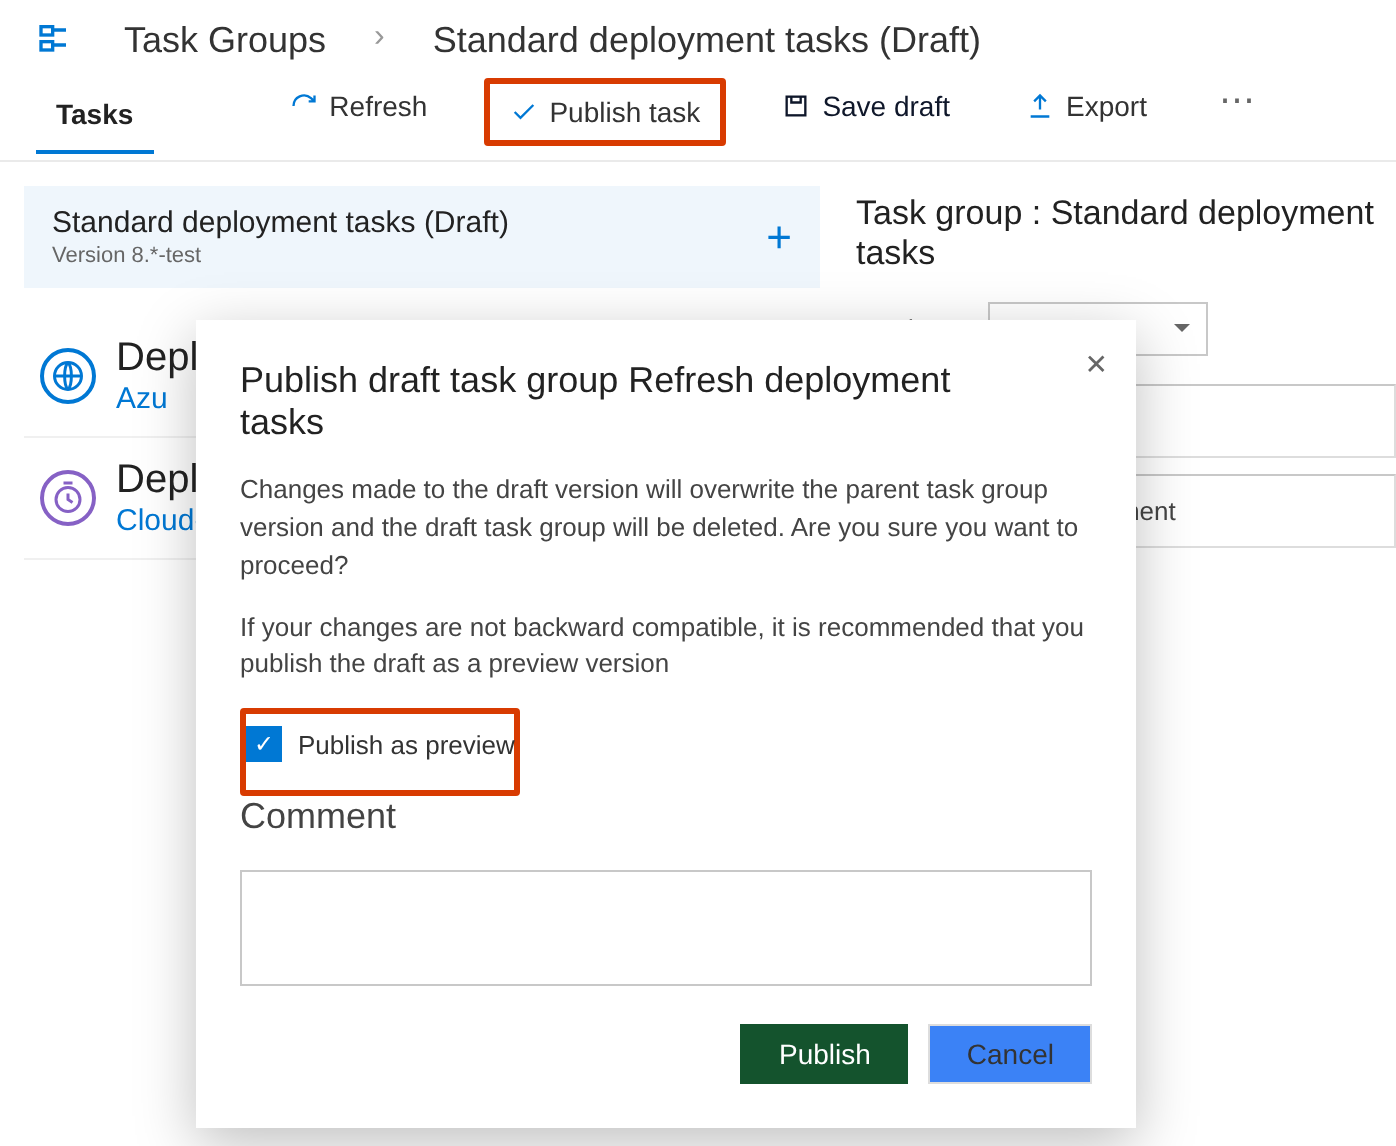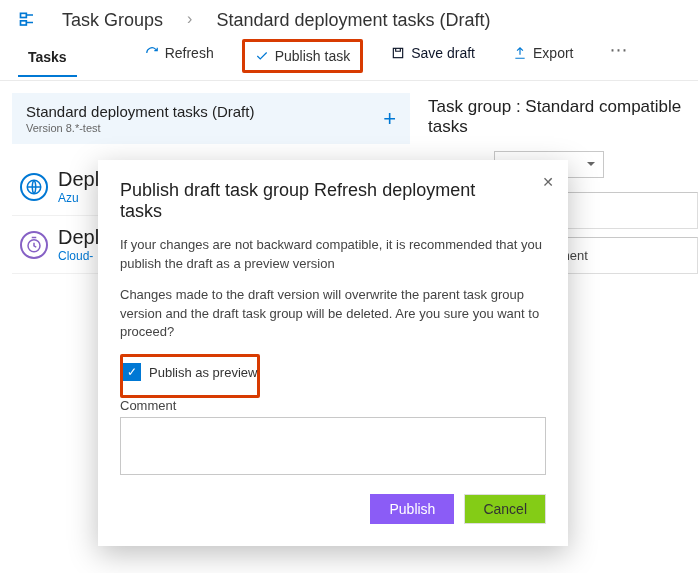--- a/index.html
+++ b/index.html
@@ -20,41 +20,41 @@
 .card{background:#eff6fc;padding:10px 14px;display:flex;justify-content:space-between;align-items:center}
 .card h3{font-size:15px;font-weight:400;color:#222}
 .card .v{font-size:11px;color:#666;margin-top:2px}
 .plus{color:#0078d4;font-size:22px;font-weight:300;cursor:pointer}
 .tasks{background:#fff;margin-top:14px}
 .trow{display:flex;align-items:center;gap:10px;padding:10px 8px;border-bottom:1px solid #f0f0f0}
 .tic{width:28px;height:28px;border-radius:50%;display:flex;align-items:center;justify-content:center}
 .tic.blue{border:2px solid #0078d4;color:#0078d4}
 .tic.pur{border:2px solid #8661c5;color:#8661c5}
 .trow .tt{font-size:20px;color:#222}
-.trow .ts{font-size:12px;color:#0078d4}
+.trow .ts{font-size:15px;color:#0078d4}
 .right{flex:1;padding:16px 0 0 18px}
 .right h2{font-size:17px;font-weight:400;color:#222;margin-bottom:14px}
 .frow{display:flex;align-items:center;gap:10px;margin-bottom:14px}
 .frow label{font-size:13px;color:#555;width:56px}
 .sel{border:1px solid #c8c8c8;padding:5px 24px 5px 8px;font-size:13px;min-width:110px;position:relative;background:#fff}
 .sel::after{content:"";position:absolute;right:8px;top:10px;border:4px solid transparent;border-top-color:#666}
 .fld{border:1px solid #ddd;border-top:1px solid #c8c8c8;padding:10px;font-size:13px;color:#444;margin-bottom:8px}
 .dlg{position:absolute;left:98px;top:160px;width:470px;background:#fff;box-shadow:0 8px 28px rgba(0,0,0,.25);padding:20px 22px 22px;z-index:10}
 .dlg h3{font-size:18px;font-weight:400;color:#222;margin-bottom:14px;padding-right:28px}
 .dlg .x{position:absolute;right:14px;top:14px;cursor:pointer;font-size:14px;color:#666}
 .dlg p{font-size:13px;color:#444;line-height:1.45;margin-bottom:12px}
 .chk{display:flex;align-items:center;gap:8px;margin:6px 0 14px}
 .chk .box{width:18px;height:18px;background:#0078d4;color:#fff;display:flex;align-items:center;justify-content:center;font-size:12px}
 .chk-wrap{display:inline-block}
-.lbl{font-size:13px;color:#444;margin-bottom:4px}
+.lbl{font-size:18px;color:#444;margin-bottom:16px}
 .ta{width:100%;height:58px;border:1px solid #c8c8c8;resize:none;font-size:13px;padding:6px}
 .btns{display:flex;justify-content:flex-end;gap:10px;margin-top:16px}
 .btn{padding:6px 18px;font-size:14px;cursor:pointer;border:1px solid transparent}
-.btn.pri{background:#8b5cf6;color:#fff}
-.btn.sec{background:#84cc16;color:#333;border-color:#ddd}
+.btn.pri{background:#14532d;color:#fff}
+.btn.sec{background:#3b82f6;color:#333;border-color:#ddd}
 .spacer{flex:0 0 22px}
 </style>
 </head>
 <body>
 
 <div class="hdr">
   <svg class="ic" viewBox="0 0 24 24" fill="none" stroke="currentColor" stroke-width="2">
       <rect x="3" y="4" width="7" height="5"></rect>
       <rect x="3" y="13" width="7" height="5"></rect>
       <path d="M10 6h8M10 15h8"></path>
@@ -125,35 +125,35 @@
             </svg>
         </div>
         <div>
           <div class="tt">Depl</div>
           <div class="ts">Cloud-</div>
         </div>
       </div>
     </div>
   </div>
   <div class="right">
-    <h2>Task group : Standard compatible tasks</h2>
+    <h2>Task group : Standard deployment tasks</h2>
     <div class="frow">
       <label>Version</label>
       <div class="sel">1.*-test</div>
     </div>
     <div class="fld">t tasks</div>
     <div class="fld">et of tasks for deployment</div>
   </div>
 </div>
 
 <div class="dlg">
   <div class="x">✕</div>
   <h3>Publish draft task group Refresh deployment tasks</h3>
+  <p>Changes made to the draft version will overwrite the parent task group version and the draft task group will be deleted. Are you sure you want to proceed?</p>
   <p>If your changes are not backward compatible, it is recommended that you publish the draft as a preview version</p>
-  <p>Changes made to the draft version will overwrite the parent task group version and the draft task group will be deleted. Are you sure you want to proceed?</p>
   <div class="chk-wrap hl">
     <div class="chk">
       <div class="box">✓</div>
       <span>Publish as preview</span>
     </div>
   </div>
   <div class="lbl">Comment</div>
   <textarea class="ta" style=""></textarea>
   <div class="btns">
     <button class="btn pri">Publish</button>

